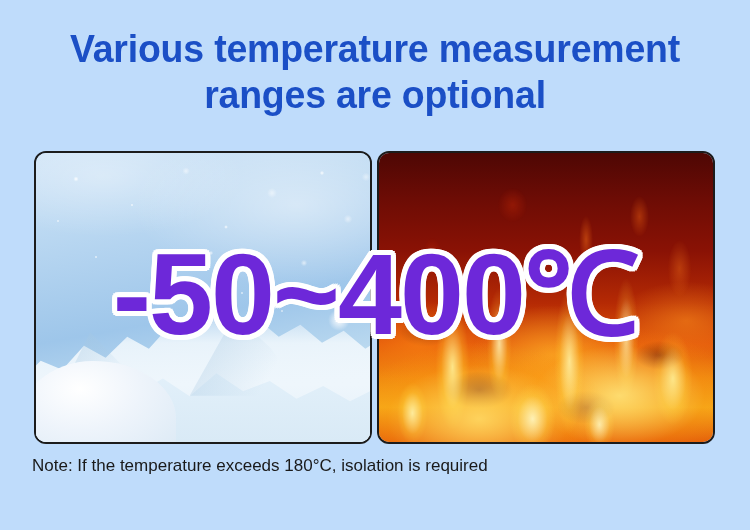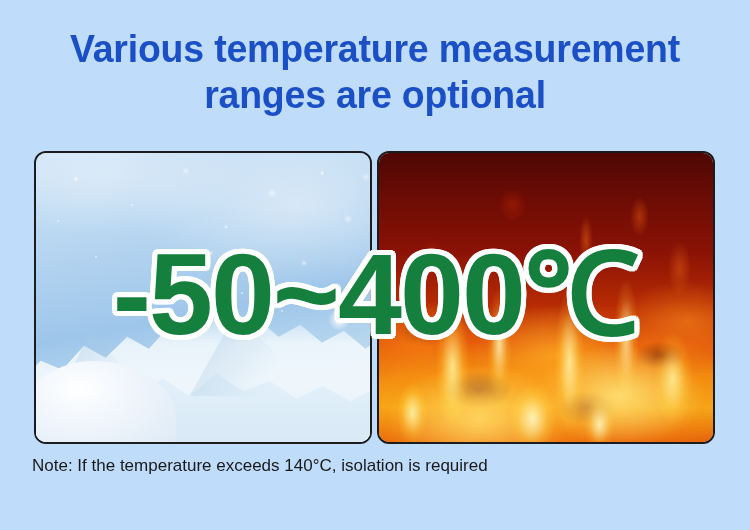--- a/index.html
+++ b/index.html
@@ -217,21 +217,21 @@
     display: flex;
     align-items: center;
     justify-content: center;
     pointer-events: none;
   }
   .value-text {
     font-family: "Liberation Sans", sans-serif;
     font-weight: bold;
     font-size: 115px;
     line-height: 1;
-    color: #15803d;
+    color: #6d28d9;
     letter-spacing: -2px;
     white-space: nowrap;
     transform: translateY(-3px);
     text-shadow:
       -5px 0 0 #ffffff,  5px 0 0 #ffffff,
        0 -5px 0 #ffffff,  0 5px 0 #ffffff,
       -4px -4px 0 #ffffff, 4px -4px 0 #ffffff,
       -4px 4px 0 #ffffff,  4px 4px 0 #ffffff,
       -5px -2px 0 #ffffff, 5px -2px 0 #ffffff,
       -5px 2px 0 #ffffff,  5px 2px 0 #ffffff,
@@ -278,13 +278,13 @@
     <div class="fire-wisps"></div>
     <div class="fire-tongues"></div>
   </div>
 
 </div>
 
 <div class="value-layer">
   <span class="value-text">-50~400℃</span>
 </div>
 
-<div class="note">Note: If the temperature exceeds 140°C, isolation is required</div>
+<div class="note">Note: If the temperature exceeds 180°C, isolation is required</div>
 
 </body></html>

